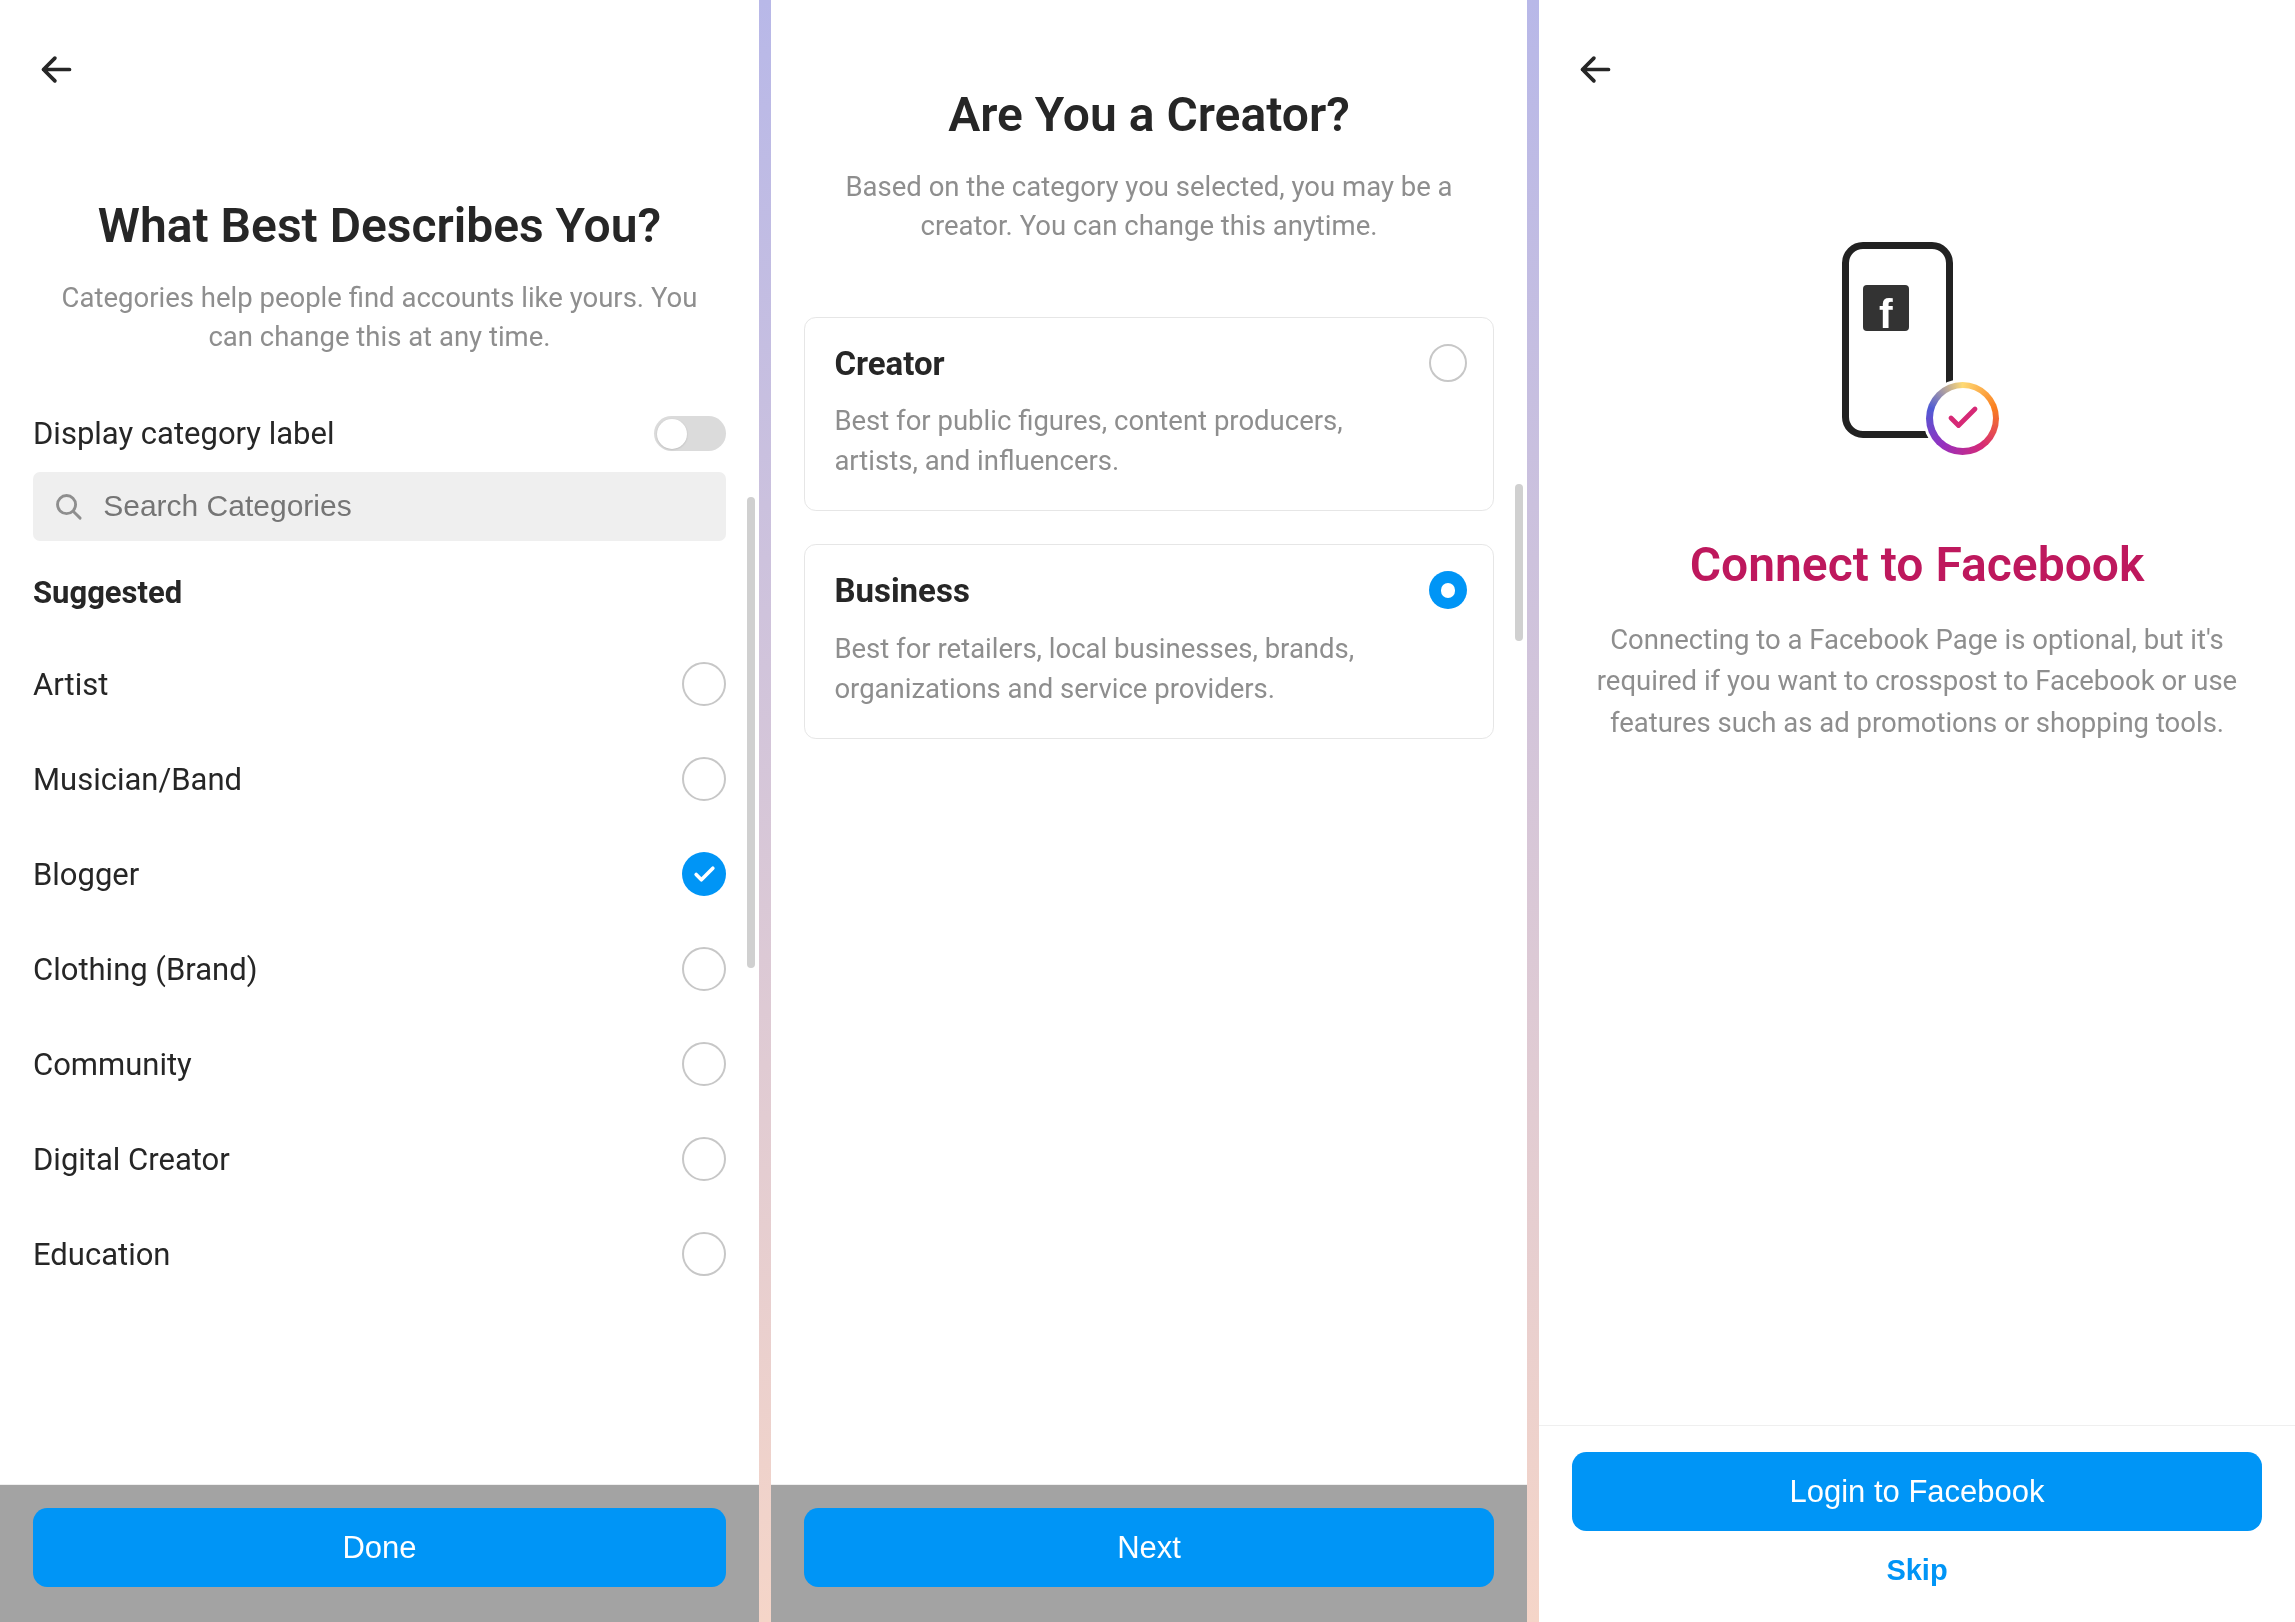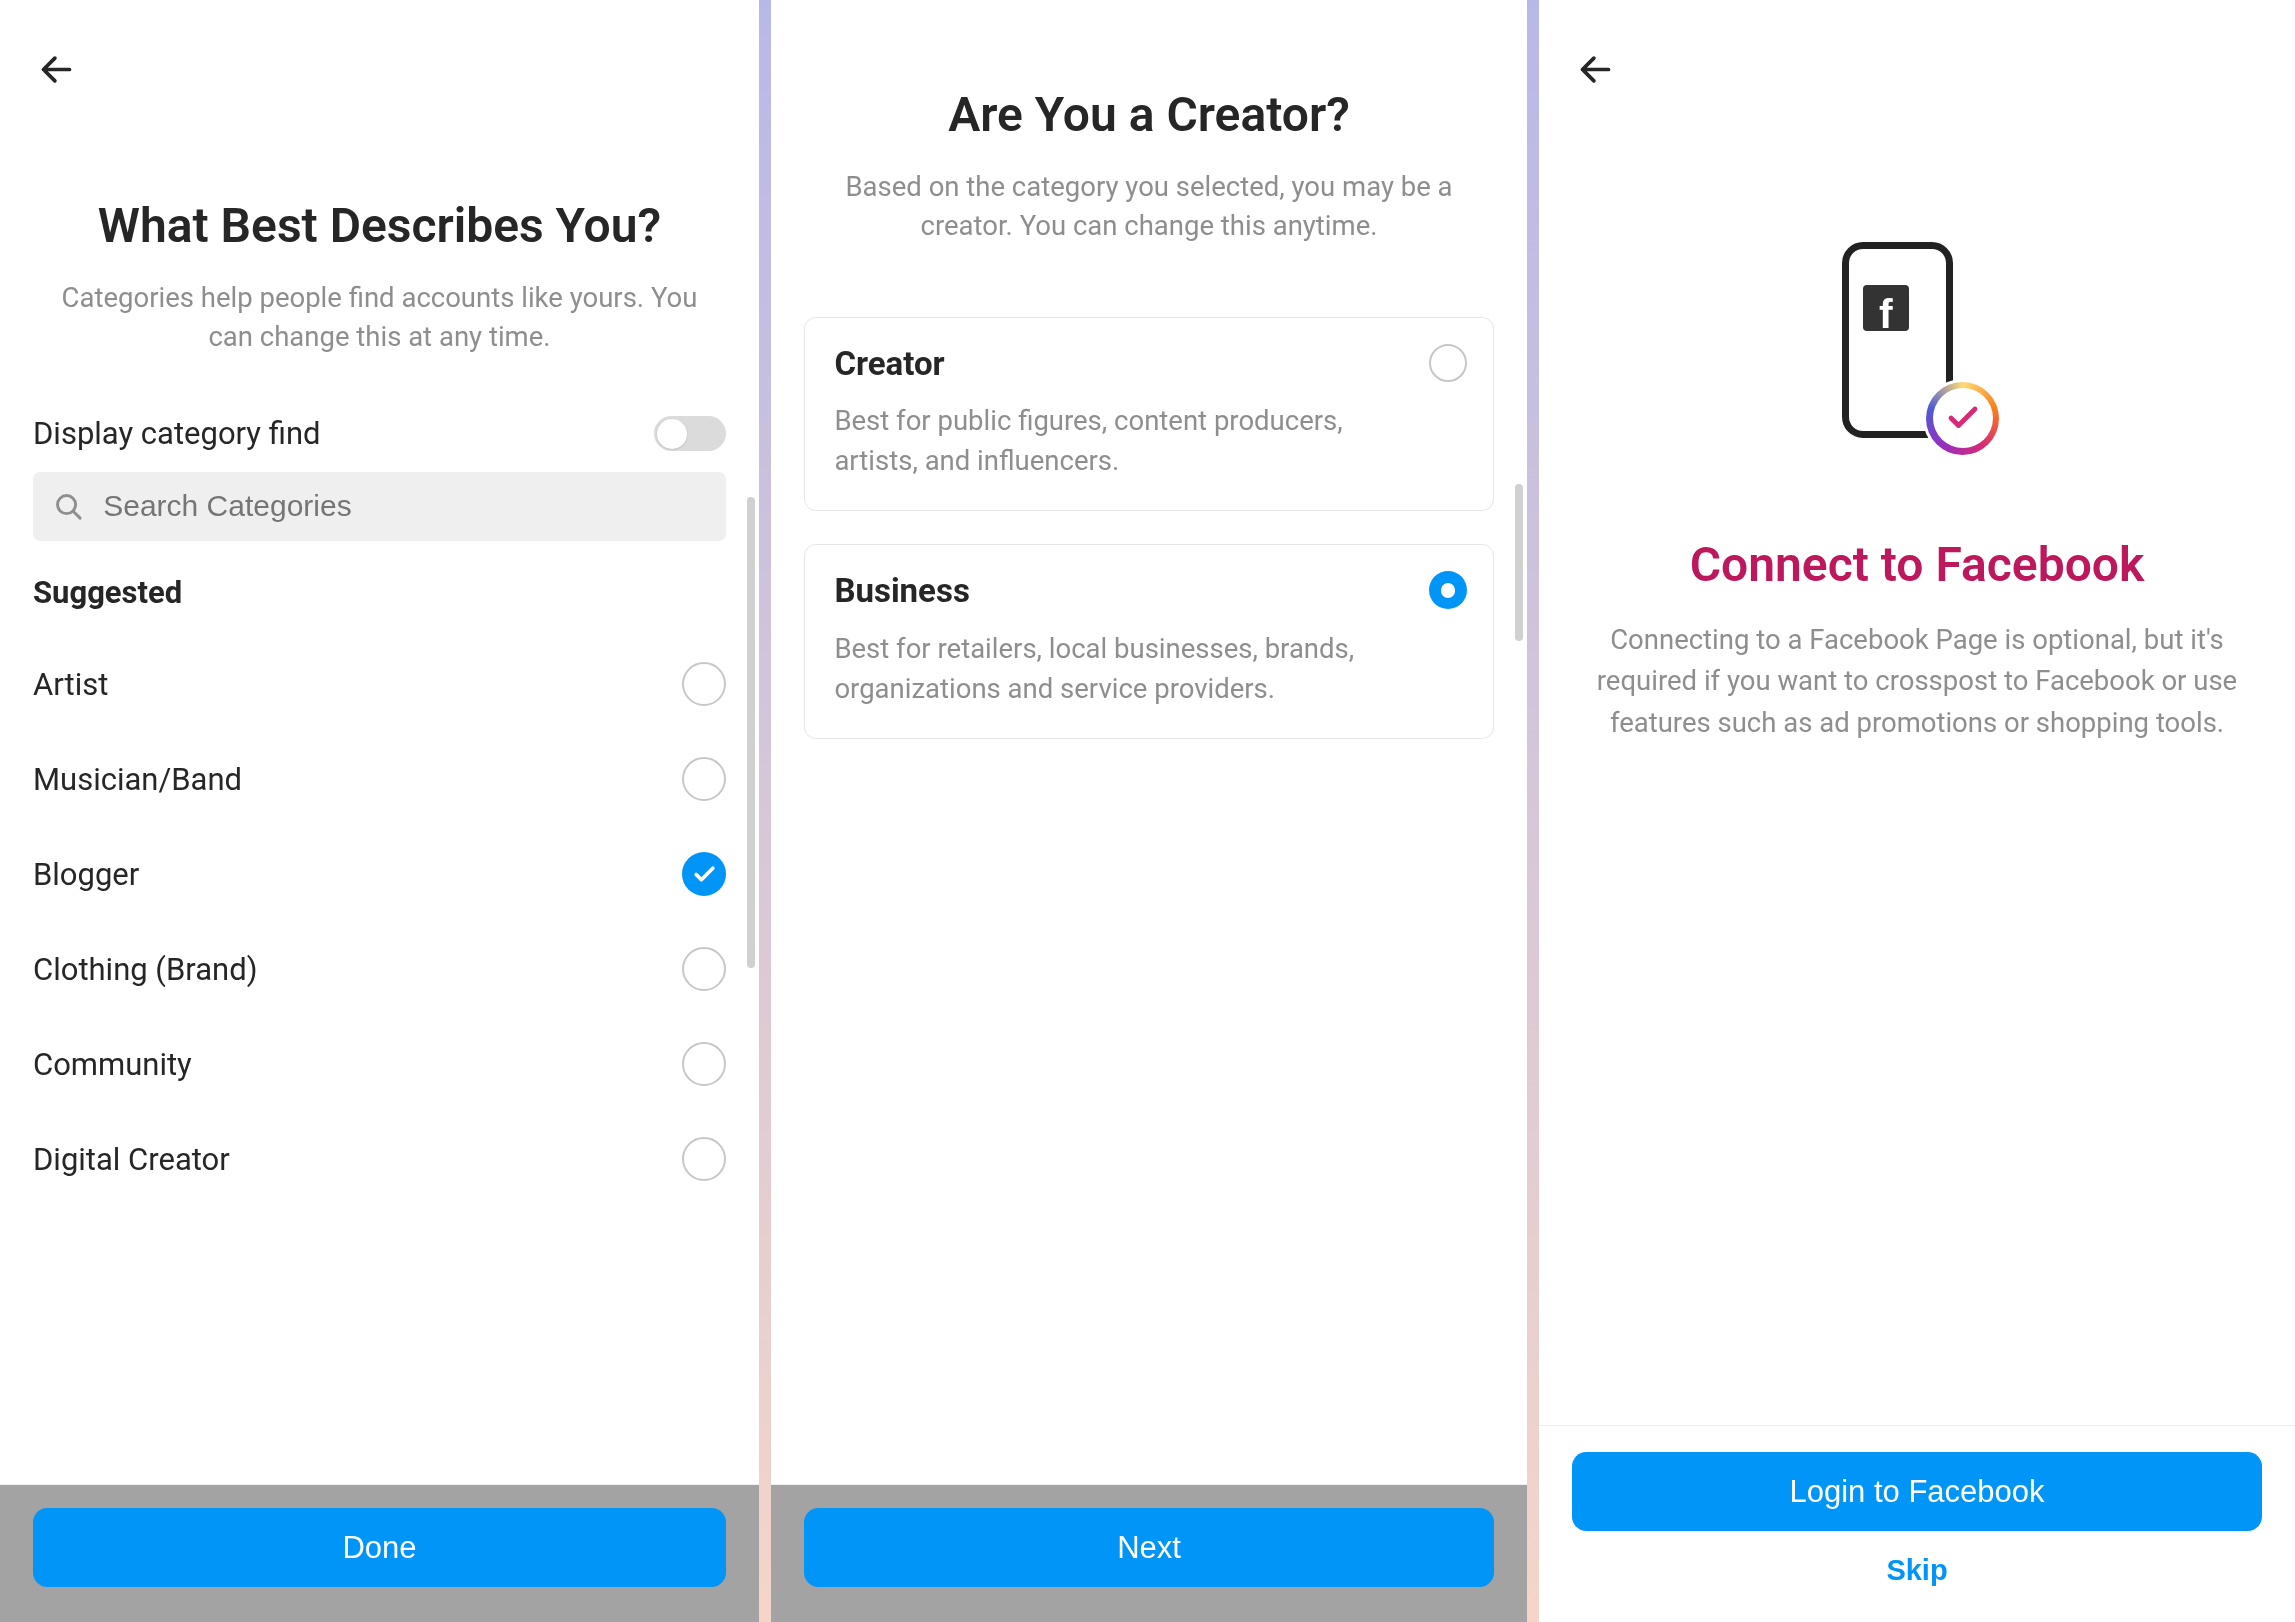--- a/index.html
+++ b/index.html
@@ -322,21 +322,21 @@
     <svg viewBox="0 0 24 24">
         <path fill="none" stroke="#262626" stroke-width="2.3" stroke-linecap="round" stroke-linejoin="round" d="M20 12H4m0 0l7-7M4 12l7 7"></path>
       </svg>
   </div>
   <div class="header-area">
     <h1 class="title">What Best Describes You?</h1>
     <p class="subtitle">Categories help people find accounts like yours. You can change this at any time.</p>
   </div>
   <div class="s1-content">
     <div class="toggle-row">
-      <span class="toggle-label">Display category find</span>
+      <span class="toggle-label">Display category label</span>
       <div class="toggle">
         <div class="toggle-knob"></div>
       </div>
     </div>
     <div class="search-wrap">
       <svg class="search-icon" viewBox="0 0 24 24">
           <circle cx="10.5" cy="10.5" r="7" fill="none" stroke="currentColor" stroke-width="2.2"></circle>
           <line x1="16" y1="16" x2="21" y2="21" stroke="currentColor" stroke-width="2.2" stroke-linecap="round"></line>
         </svg>
       <input class="search-input" placeholder="Search Categories" style="">
@@ -364,20 +364,24 @@
           <div class="radio-empty"></div>
         </div>
         <div class="cat-item">
           <span class="cat-label">Community</span>
           <div class="radio-empty"></div>
         </div>
         <div class="cat-item">
           <span class="cat-label">Digital Creator</span>
           <div class="radio-empty"></div>
         </div>
+        <div class="cat-item">
+          <span class="cat-label">Education</span>
+          <div class="radio-empty"></div>
+        </div>
       </div>
   </div>
   <div class="scrollbar-fake"></div>
   <div class="footer-bar">
     <button class="btn-primary">Done</button>
   </div>
 </div>
 
 <div class="screen screen-2">
   <div class="header-area s2-title">

